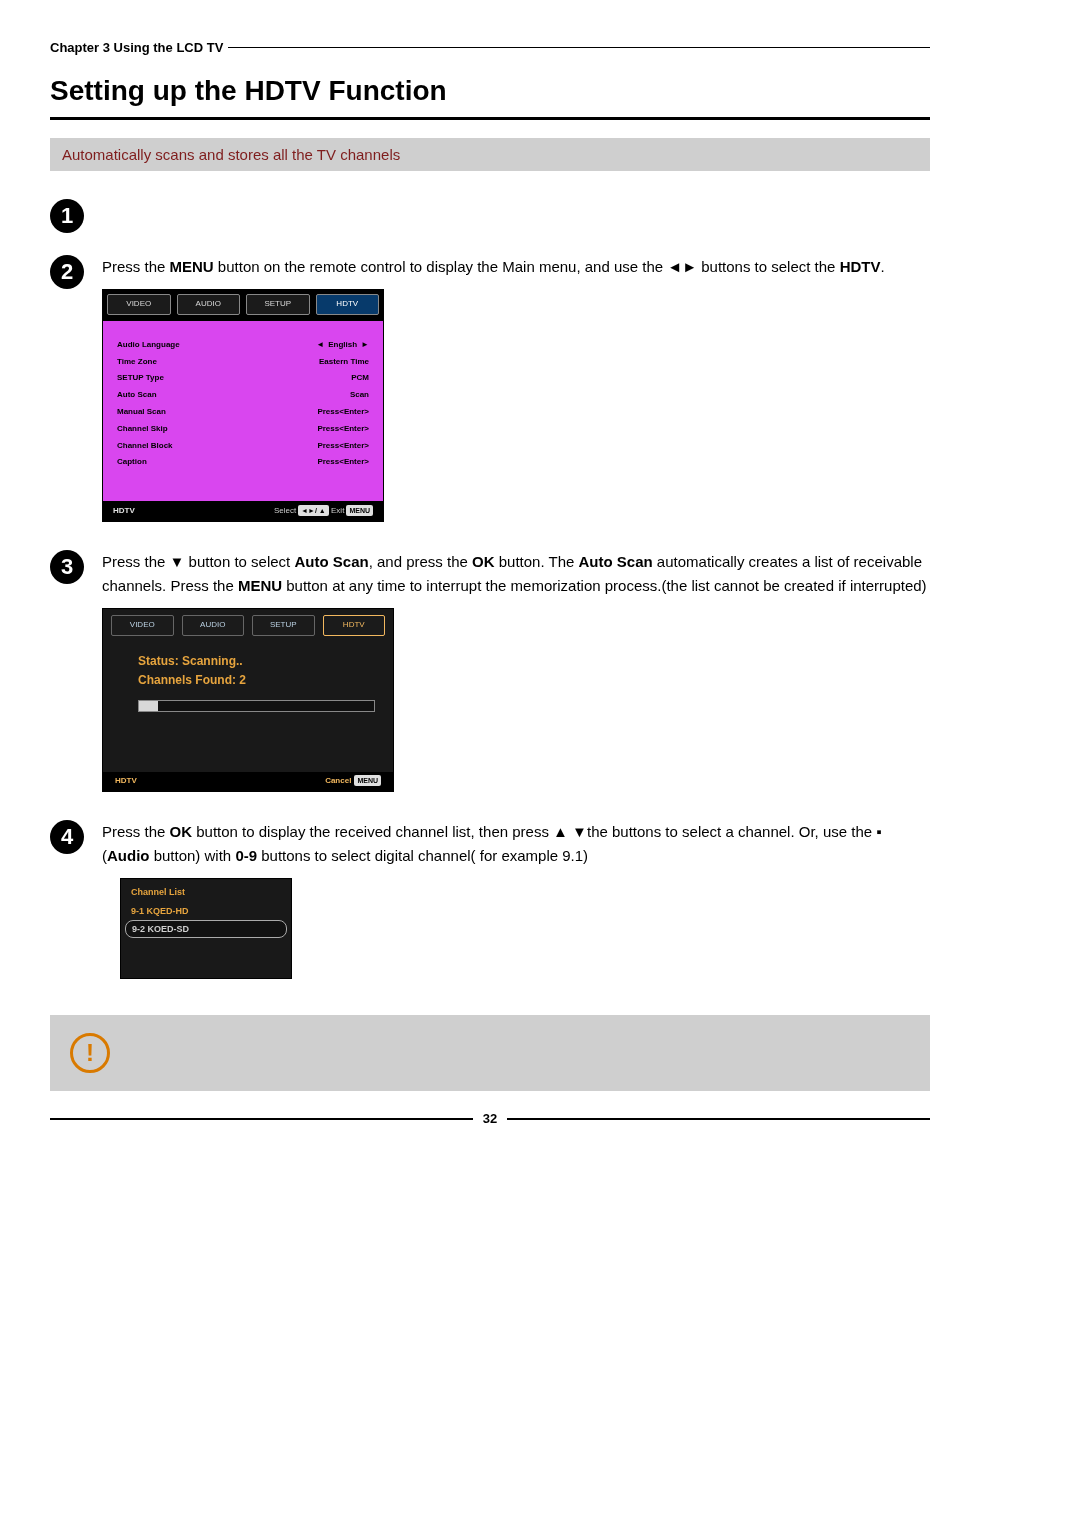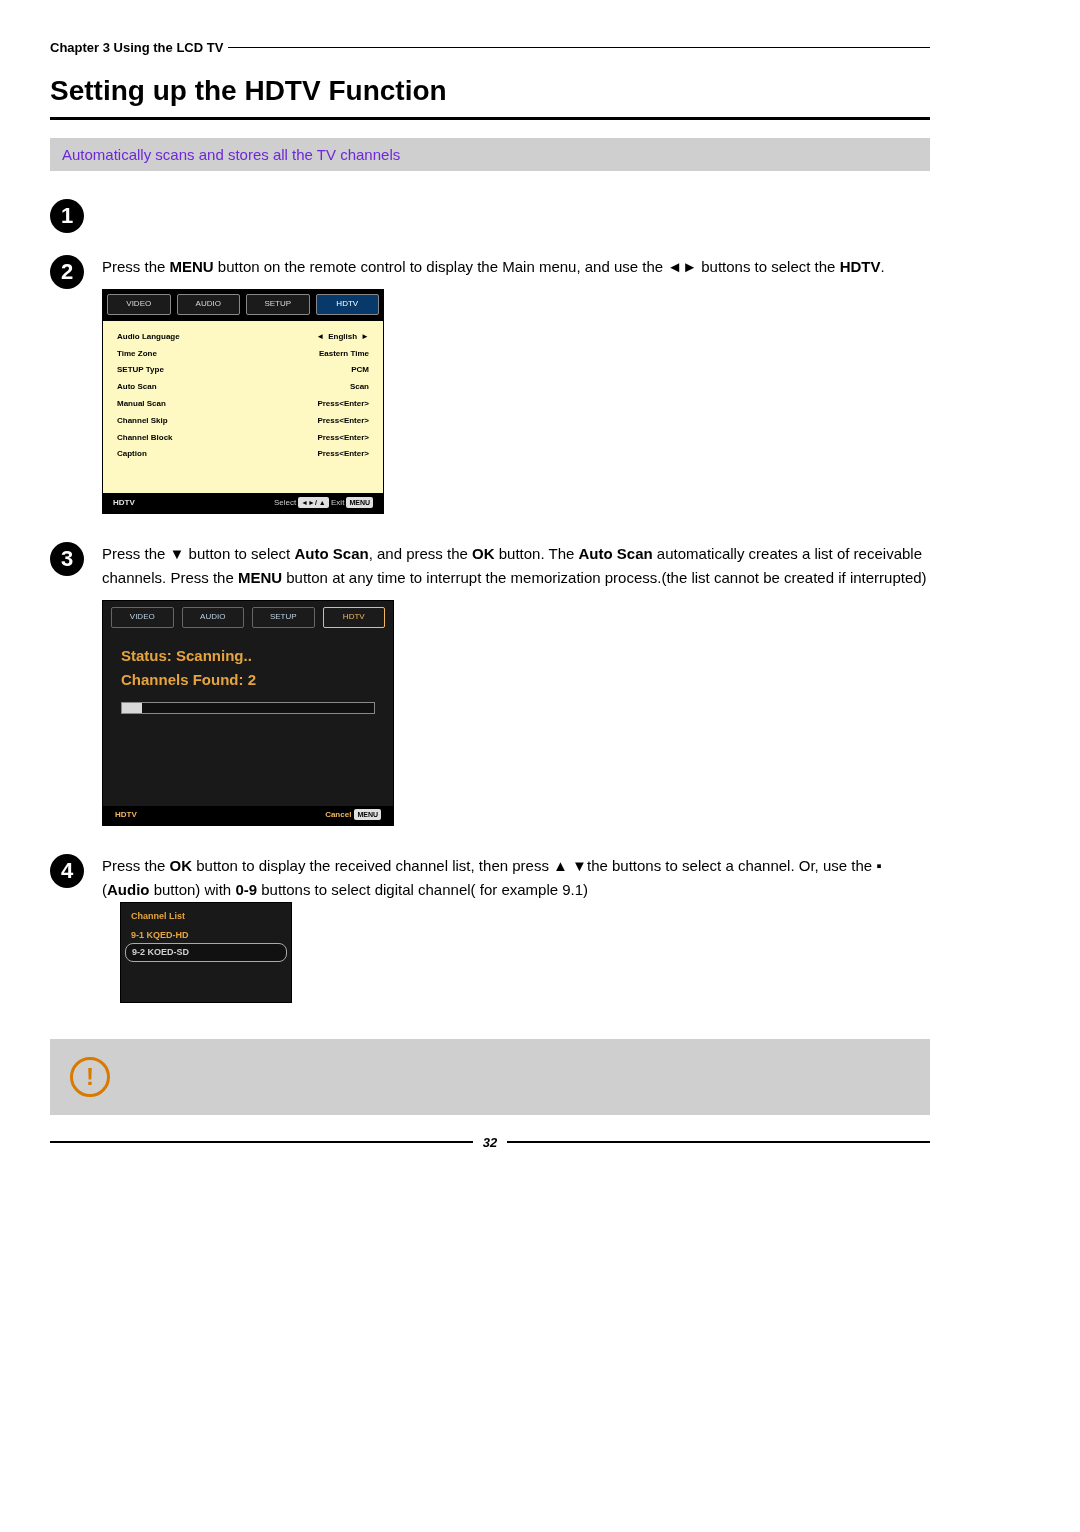--- a/index.html
+++ b/index.html
@@ -22,21 +22,21 @@
   h1 {
     font-size: 28px;
     margin: 0 0 10px 0;
     font-weight: bold;
   }
   .thick-rule { height: 3px; background: #000; margin-bottom: 18px; }
   .subhead-bar {
     background: #cfcfcf;
     padding: 8px 12px;
     font-size: 15px;
-    color: #6d28d9;
+    color: #7f1d1d;
     margin-bottom: 28px;
   }
   .step {
     display: flex;
     gap: 18px;
     margin-bottom: 22px;
     align-items: flex-start;
   }
   .step-num {
     width: 34px; height: 34px;
@@ -74,21 +74,21 @@
     border: 1px solid #888;
     background: #1b1b1b;
     color: #d8d8d8;
     font-size: 8px;
     border-radius: 2px;
   }
   .tv-tab.hdtv-dark {
     background: #073a6b;
     color: #fff;
   }
-  .tv-rows { padding: 8px 14px 30px 14px; background: #fef9c3; }
+  .tv-rows { padding: 16px 14px 30px 14px; background: #d946ef; }
   .tv-row { display: flex; justify-content: space-between; padding: 2px 0; font-size: 8px; }
   .tv-row .label { font-weight: bold; }
   .tv-row .val { font-weight: bold; display:flex; gap:4px; align-items:center;}
   .tv-footer {
     display: flex;
     justify-content: space-between;
     align-items: center;
     background: #000;
     color: #ccc;
     font-size: 8px;
@@ -121,21 +121,21 @@
   .tv-dark .tab2 {
     flex:1; text-align:center;
     padding:3px 0;
     border:1px solid #666;
     background:#1b1b1b;
     color:#b9cfe0;
     font-size:8px;
     border-radius:2px;
   }
   .tv-dark .tab2.active { color:#f2b85f; border-color:#f2b85f; }
-  .tv-dark .body2 { padding: 6px 18px 92px 18px; font-weight:bold; font-size:15px; color:#e6a43e; }
+  .tv-dark .body2 { padding: 6px 18px 60px 18px; font-weight:bold; font-size:12px; color:#e6a43e;margin-left:17px; }
   .tv-dark .prog {
     margin-top:10px;
     height:10px;
     border:1px solid #888;
     background:#101010;
     position:relative;
   }
   .tv-dark .prog .fill {
     position:absolute; left:0; top:0; bottom:0;
     width:8%;
@@ -152,21 +152,21 @@
     border-radius:2px; padding:0 3px; font-size:7px; margin-left:3px;
   }
   
   .ch-list {
     width: 150px;
     background:#191919;
     border:1px solid #000;
     padding:6px 10px 40px 10px;
     font-size:9px;
     color:#e0e0e0;
-    margin:0 0 6px 18px;
+    margin:10px 0 6px 18px;
   }
   .ch-list .hdr { font-weight:bold; margin-bottom:4px; color:#e6a43e; }
   .ch-list .item { color:#e6a43e; padding:1px 0; font-weight:bold; }
   .ch-list .item.sel {
     background:#111;
     border:1px solid #aaa;
     border-radius:8px;
     padding:1px 6px;
     margin:0 -6px;
     color:#cfcfcf;
@@ -184,21 +184,21 @@
     width:34px; height:34px;
     border:3px solid #d97a00;
     border-radius:50%;
     display:flex; align-items:center; justify-content:center;
     flex-shrink:0;
   }
   .warn-icon .bang { color:#d97a00; font-size:24px; font-weight:bold; line-height:1; }
   .warn-text { font-size:14px; font-weight:bold; line-height:1.5; }
   .page-footer {
     margin-top:20px;
-    display:flex; align-items:center; gap:10px;font-style:italic;
+    display:flex; align-items:center; gap:10px;
   }
   .page-footer .line { flex:1; height:2px; background:#000; }
   .page-footer .pg { font-size:13px; font-weight:bold; }
   .tri { font-size:8px; }
 </style>
 </head>
 <body>
 
 <div class="chapter-line">
   <span class="txt">Chapter 3 Using the LCD TV</span>

